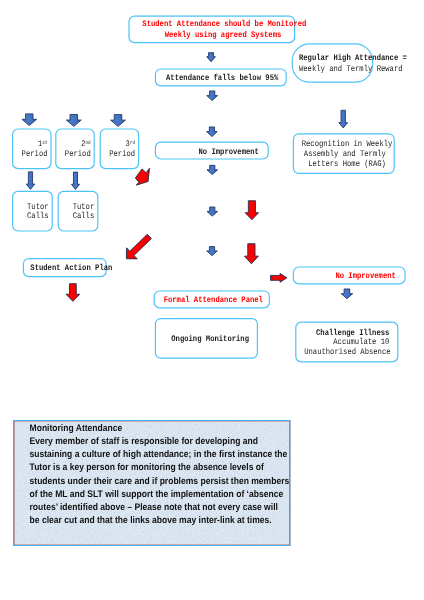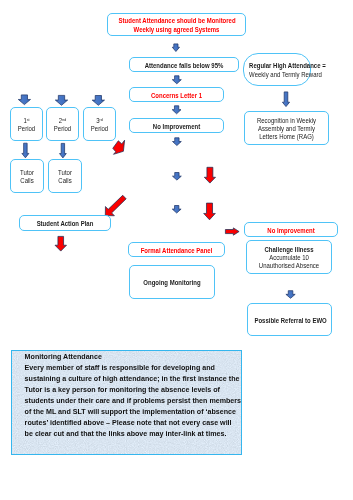--- a/index.html
+++ b/index.html
@@ -5,21 +5,21 @@
 <style>
   html,body{margin:0;padding:0;}
   body{width:353px;height:500px;background:#ffffff;
        font-family:"Liberation Sans",sans-serif;overflow:hidden;
        -webkit-font-smoothing:antialiased;}
   #stage{position:relative;width:353px;height:500px;}
 
   .box{position:absolute;box-sizing:border-box;
        border:1.15px solid #4FC3F7;border-radius:5px;background:#fff;
        display:flex;align-items:center;justify-content:center;
-       text-align:center;color:#1c1c1c;font-size:7.1px;line-height:8.35px;}
+       text-align:right;color:#1c1c1c;font-size:7.1px;line-height:8.35px;font-family:Liberation Mono, monospace;}
   .box .t{display:block;width:100%;white-space:nowrap;position:relative;top:1.2px;
           transform:scaleX(0.845);transform-origin:center center;}
   .box sup{font-size:0.60em;vertical-align:0.40em;line-height:0;}
   .red{color:#FF0000;font-weight:bold;}
   .bold{font-weight:bold;}
 
   #arrows{position:absolute;left:0;top:0;width:353px;height:500px;pointer-events:none;}
   .ba{fill:url(#gradBlue);stroke:#21386B;stroke-width:0.75;stroke-linejoin:miter;}
   .ra{fill:url(#gradRed);stroke:#1F2F56;stroke-width:0.75;stroke-linejoin:miter;}
 
@@ -117,73 +117,67 @@
     <span class="t">
       <span>Tutor</span><br>
       <span>Calls</span>
     </span>
   </div>
 
   <div class="box" style="left:129px;top:57px;width:110px;height:15px;">
     <span class="t bold">Attendance falls below 95%</span>
   </div>
 
-  <div class="box" style="left:129px;top:87px;width:95px;height:15px;">
-    <span class="t red">Concerns Letter 1</span>
-  </div>
 
   <div class="box" style="left:129px;top:118px;width:95px;height:15px;">
     <span class="t bold">No Improvement</span>
   </div>
 
 
 
   <div class="box" style="left:128px;top:222px;width:97px;height:15px;margin-top:20px;">
     <span class="t red">Formal Attendance Panel</span>
   </div>
 
   <div class="box" style="left:129px;top:265px;width:86px;height:34px;">
     <span class="t bold">Ongoing Monitoring</span>
   </div>
 
-  <div class="box" style="left:19px;top:215px;width:92px;height:16px;">
+  <div class="box" style="left:19px;top:215px;width:70px;height:16px;">
     <span class="t bold">Student Action Plan</span>
   </div>
 
 
-  <div class="box" style="left:243px;top:53px;width:68px;height:33px;border-radius:15px;">
+  <div class="box" style="left:243px;top:36px;width:68px;height:33px;border-radius:15px;">
     <span class="t">
       <span class="bold">Regular High Attendance =</span><br>
       <span>Weekly and Termly Reward</span>
     </span>
   </div>
 
   <div class="box" style="left:244px;top:111px;width:85px;height:34px;">
     <span class="t">
       <span>Recognition in Weekly</span><br>
       <span>Assembly and Termly</span><br>
       <span>Letters Home (RAG)</span>
     </span>
   </div>
 
   <div class="box" style="left:244px;top:222px;width:94px;height:15px;">
     <span class="t red">No Improvement</span>
   </div>
 
-  <div class="box" style="left:246px;top:240px;width:86px;height:34px;">
+  <div class="box" style="left:246px;top:268px;width:86px;height:34px;">
     <span class="t">
       <span class="bold">Challenge Illness</span><br>
       <span>Accumulate 10</span><br>
       <span>Unauthorised Absence</span>
     </span>
   </div>
 
-  <div class="box" style="left:247px;top:303px;width:85px;height:33px;">
-    <span class="t bold">Possible Referral to EWO</span>
-  </div>
 
   <div id="note" style="left:10.5px;top:349.8px;width:231.5px;height:105px;">
     <svg id="noteTexture">
       <defs>
         <filter id="noiseF" x="0" y="0" width="100%" height="100%" color-interpolation-filters="sRGB">
           <feTurbulence type="fractalNoise" baseFrequency="0.9" numOctaves="3" seed="7" result="n"></feTurbulence>
           <feColorMatrix in="n" type="matrix" values="0.085 0.085 0.085 0 0.722
                     0.085 0.085 0.085 0 0.768
                     0.085 0.085 0.085 0 0.815
                     0     0     0     0 1"></feColorMatrix>

